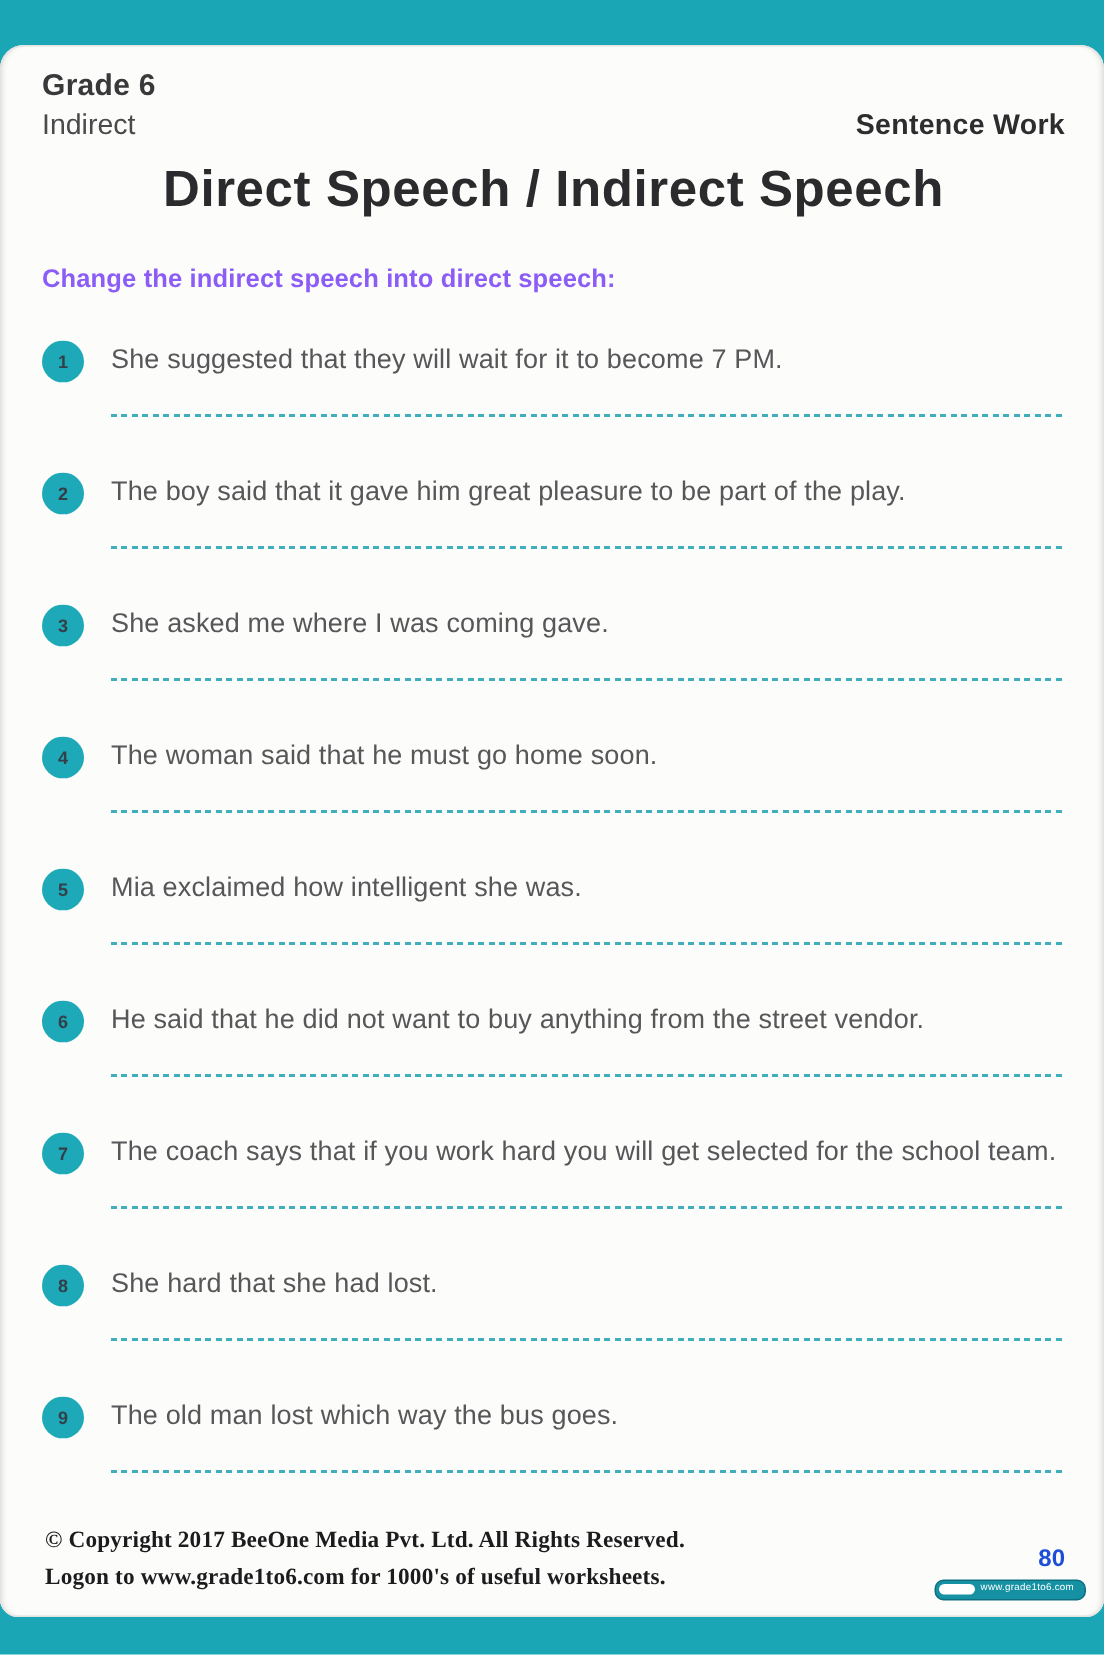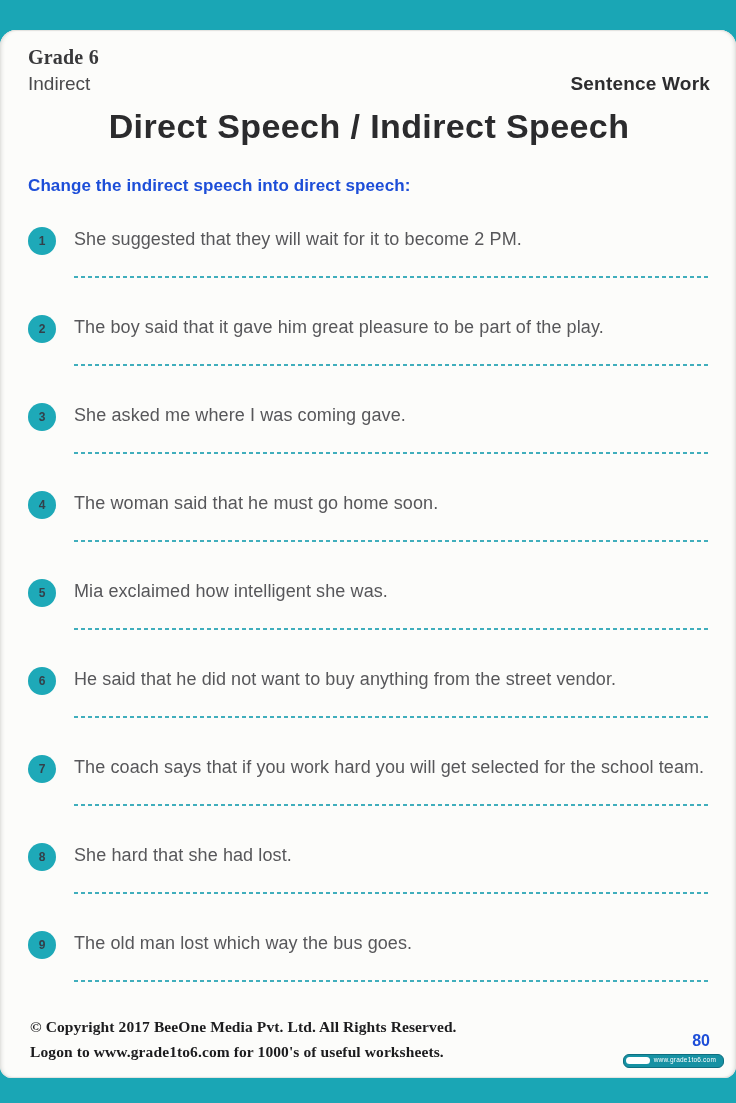--- a/index.html
+++ b/index.html
@@ -11,28 +11,28 @@
   .sheet{
     position:absolute;top:30px;left:0;right:0;bottom:25px;
     background:#fcfcfa;
     border-radius:16px 16px 12px 12px;
     box-shadow:inset 0 0 0 1px #e4e4e1, inset 3px 0 4px -2px #d8d8d5, inset -3px 0 4px -2px #d8d8d5;
     box-sizing:border-box;
     padding:16px 26px 0 28px;
   }
   
   .header-row{display:flex;justify-content:space-between;align-items:flex-end;}
-  .grade{font-size:20px;font-weight:700;color:#39393b;letter-spacing:.2px;font-family:Liberation Serif, serif;}
+  .grade{font-size:20px;font-weight:700;color:#39393b;letter-spacing:.2px;}
   .subject{font-size:19px;color:#4a4a4c;margin-top:4px;}
   .section{font-size:19px;font-weight:700;color:#2d2d2f;letter-spacing:.2px;}
   .title{
     text-align:center;font-size:34px;font-weight:700;color:#2b2b2d;
     margin-top:12px;letter-spacing:.4px;
   }
-  .instruction{font-size:17px;font-weight:700;color:#1d4ed8;margin-top:30px;letter-spacing:.1px;}
+  .instruction{font-size:17px;font-weight:700;color:#8b5cf6;margin-top:30px;letter-spacing:.1px;}
   
   .questions{margin-top:30px;}
   .question{margin-bottom:36px;}
   .q-row{display:flex;align-items:flex-start;}
   .qnum{
     flex:0 0 auto;width:22px;height:22px;margin-top:1px;
     background:#1ea9b8;border:3px dotted #1ea9b8;border-radius:50%;
     display:flex;align-items:center;justify-content:center;
   }
   .qnum i{font-style:normal;font-size:12px;font-weight:700;color:#33404a;}
@@ -82,21 +82,21 @@
 
   <div class="instruction">Change the indirect speech into direct speech:</div>
 
   <div class="questions">
 
     <div class="question">
       <div class="q-row">
         <span class="qnum">
             <i>1</i>
           </span>
-        <p class="qtext">She suggested that they will wait for it to become 2 PM.</p>
+        <p class="qtext">She suggested that they will wait for it to become 7 PM.</p>
       </div>
       <div class="answer-line"></div>
     </div>
 
     <div class="question">
       <div class="q-row">
         <span class="qnum">
             <i>2</i>
           </span>
         <p class="qtext">The boy said that it gave him great pleasure to be part of the play.</p>

